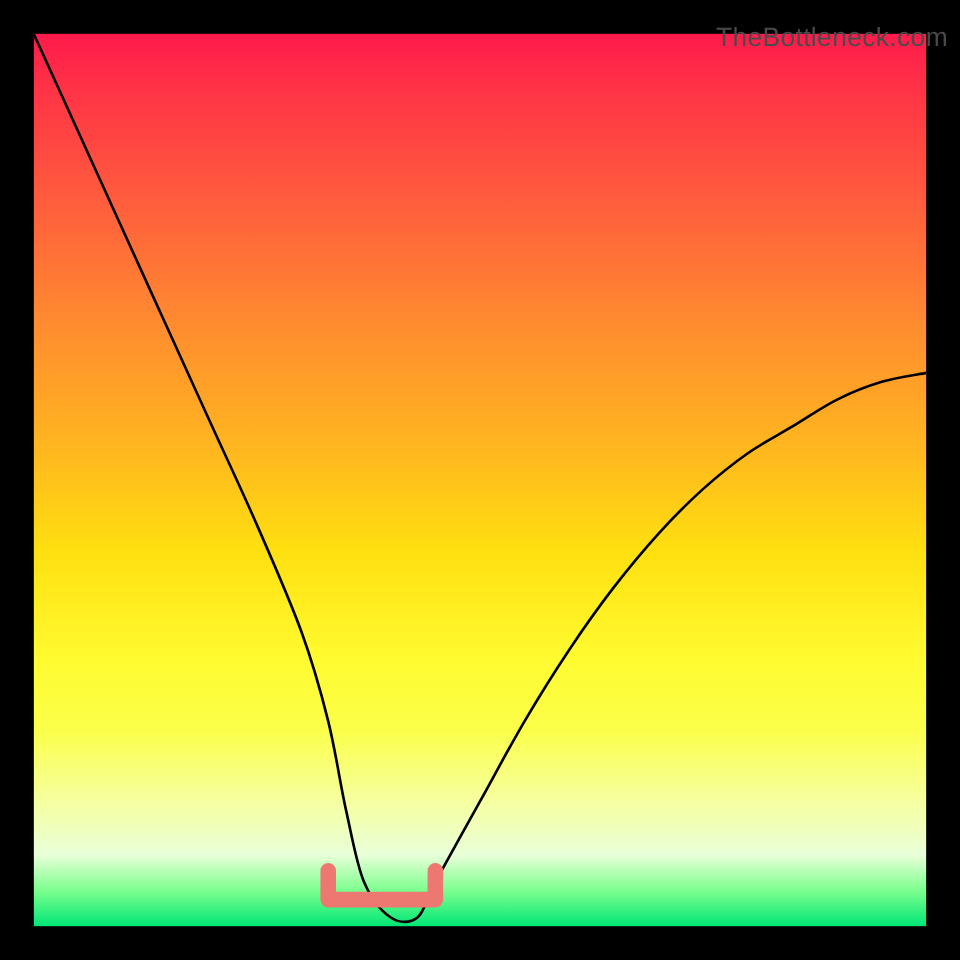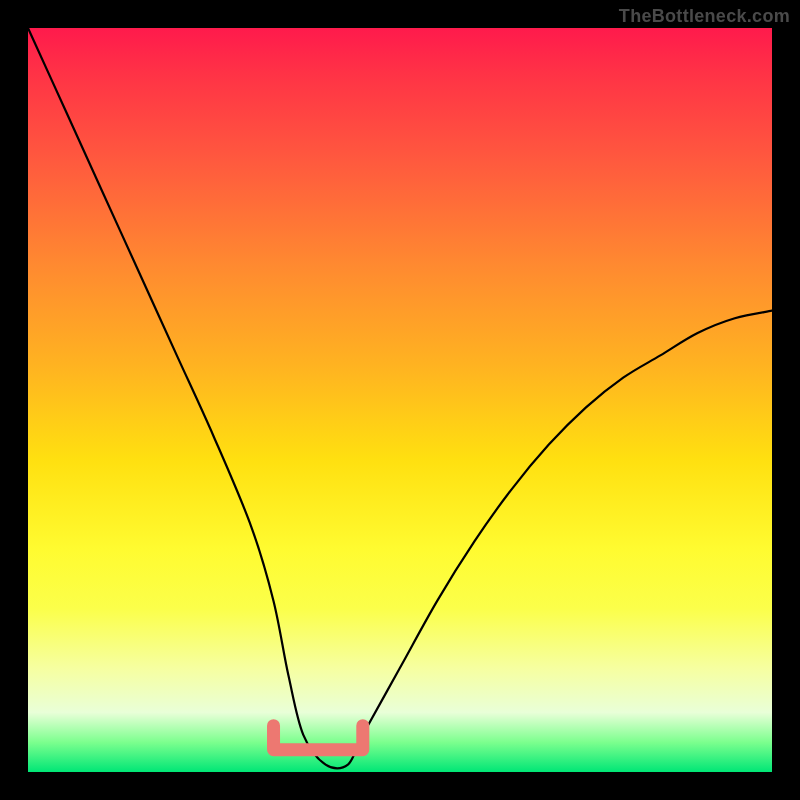--- a/index.html
+++ b/index.html
@@ -12,25 +12,25 @@
     font-family: Arial, Helvetica, sans-serif;
   }
   .frame {
     position: relative;
     width: 800px;
     height: 800px;
     background: #000;
   }
   .watermark {
     position: absolute;
-    top: 6px;
+    top: 18px;
     right: 10px;
     color: #4a4a4a;
-    font-size: 18px;
-    font-weight: 700;
+    font-size: 22px;
+    font-weight: 400;
     letter-spacing: 0.3px;
     z-index: 10;
   }
   .plot-area {
     position: absolute;
     left: 28px;
     top: 28px;
     width: 744px;
     height: 744px;
     overflow: hidden;

